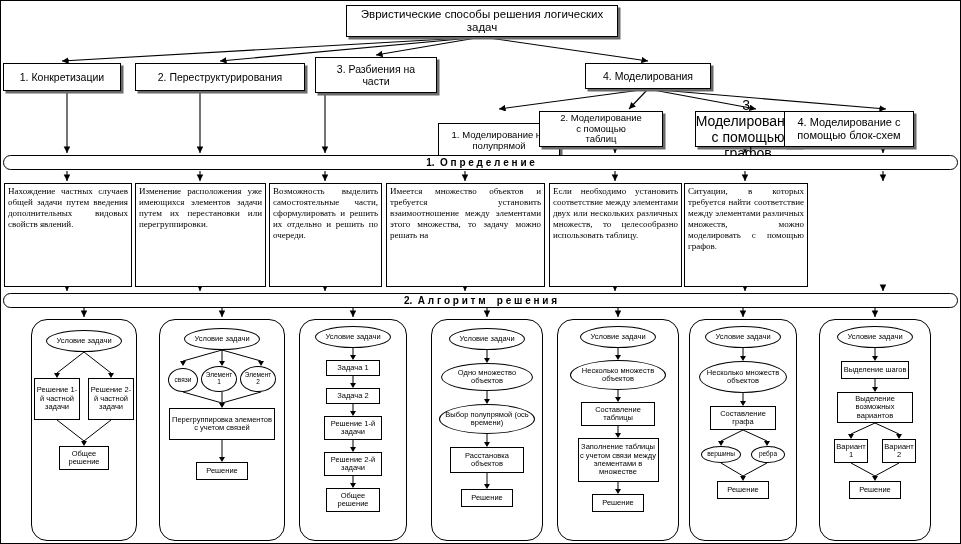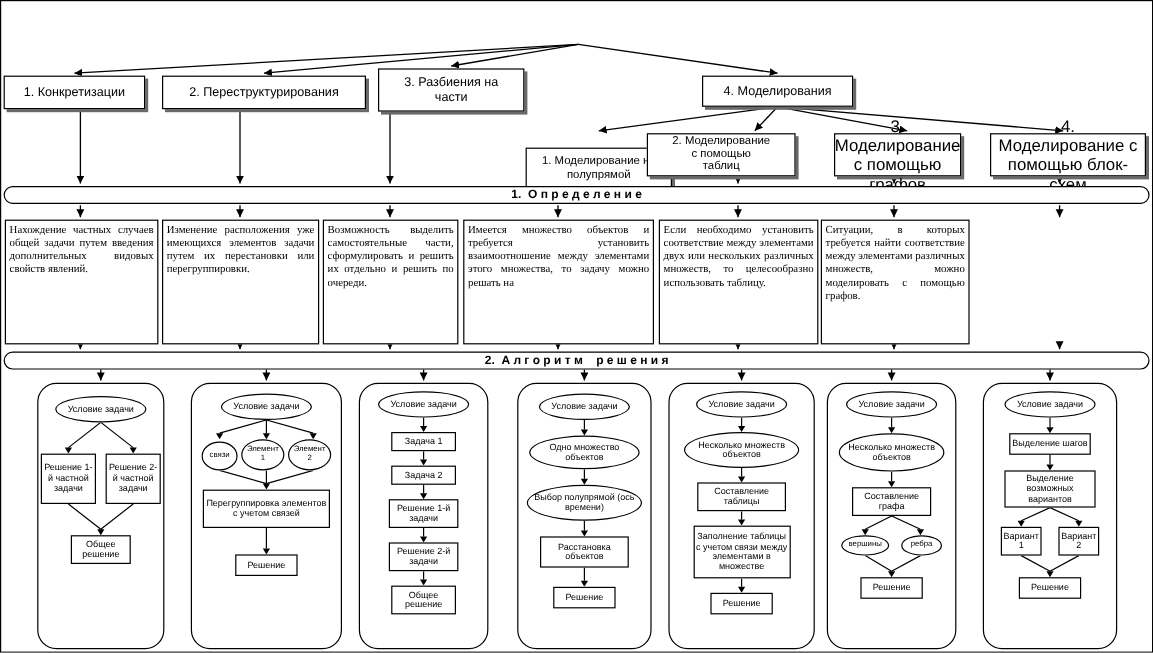--- a/index.html
+++ b/index.html
@@ -67,30 +67,31 @@
       <line x1="83" y1="307" x2="83" y2="316"></line>
       <line x1="221" y1="307" x2="221" y2="316"></line>
       <line x1="352" y1="307" x2="352" y2="316"></line>
       <line x1="486" y1="307" x2="486" y2="316"></line>
       <line x1="617" y1="307" x2="617" y2="316"></line>
       <line x1="742" y1="307" x2="742" y2="316"></line>
       <line x1="874" y1="307" x2="874" y2="316"></line>
     </g>
   </svg>
 
+  <div class="node shadow zt" style="left:345px;top:4px;width:272px;height:32px;font-size:11.5px">Эвристические способы решения логических задач</div>
 
   <div class="node shadow zt" style="left:2px;top:62px;width:118px;height:28px;font-size:10.5px">1. Конкретизации</div>
   <div class="node shadow zt" style="left:134px;top:62px;width:170px;height:28px;font-size:10.5px">2. Переструктурирования</div>
   <div class="node shadow zt" style="left:314px;top:56px;width:122px;height:36px;font-size:10.5px;padding:0 8px">3. Разбиения на части</div>
   <div class="node shadow zt" style="left:584px;top:62px;width:126px;height:26px;font-size:10.5px">4. Моделирования</div>
 
   <div class="node shadow zt" style="left:437px;top:122px;width:122px;height:36px;font-size:9.5px;padding:0 4px">1. Моделирование на полупрямой</div>
   <div class="node shadow zt" style="left:538px;top:110px;width:124px;height:36px;font-size:9.5px;padding:0 20px">2. Моделирование с помощью таблиц</div>
   <div class="node shadow zt" style="left:694px;top:110px;width:106px;height:36px;font-size:14px;padding:0 4px">3. Моделирование с помощью графов</div>
-  <div class="node shadow zt" style="left:824px;top:110px;width:130px;height:36px;font-size:14px;padding:0 4px">4. Моделирование с помощью блок-схем</div>
+  <div class="node shadow zt" style="left:783px;top:110px;width:130px;height:36px;font-size:11px;padding:0 4px">4. Моделирование с помощью блок-схем</div>
 
   <div class="band" style="left:2px;top:154px;width:955px;height:15px">1.  О п р е д е л е н и е</div>
 
   <div class="defbox" style="left:3px;top:182px;width:128px;height:104px">Нахождение частных случаев общей задачи путем введения дополнительных видовых свойств явлений.</div>
   <div class="defbox" style="left:134px;top:182px;width:131px;height:104px">Изменение расположения уже имеющихся элементов задачи путем их перестановки или перегруппировки.</div>
   <div class="defbox" style="left:268px;top:182px;width:113px;height:104px">Возможность выделить самостоятельные части, сформулировать и решить их отдельно и решить по очереди.</div>
   <div class="defbox" style="left:385px;top:182px;width:159px;height:104px">Имеется множество объектов и требуется установить взаимоотношение между элементами этого множества, то задачу можно решать на</div>
   <div class="defbox" style="left:683px;top:182px;width:124px;height:104px">Ситуации, в которых требуется найти соответствие между элементами различных множеств, можно моделировать с помощью графов.</div>
   <div class="defbox" style="left:548px;top:182px;width:133px;height:104px">Если необходимо установить соответствие между элементами двух или нескольких различных множеств, то целесообразно использовать таблицу.</div>
 

